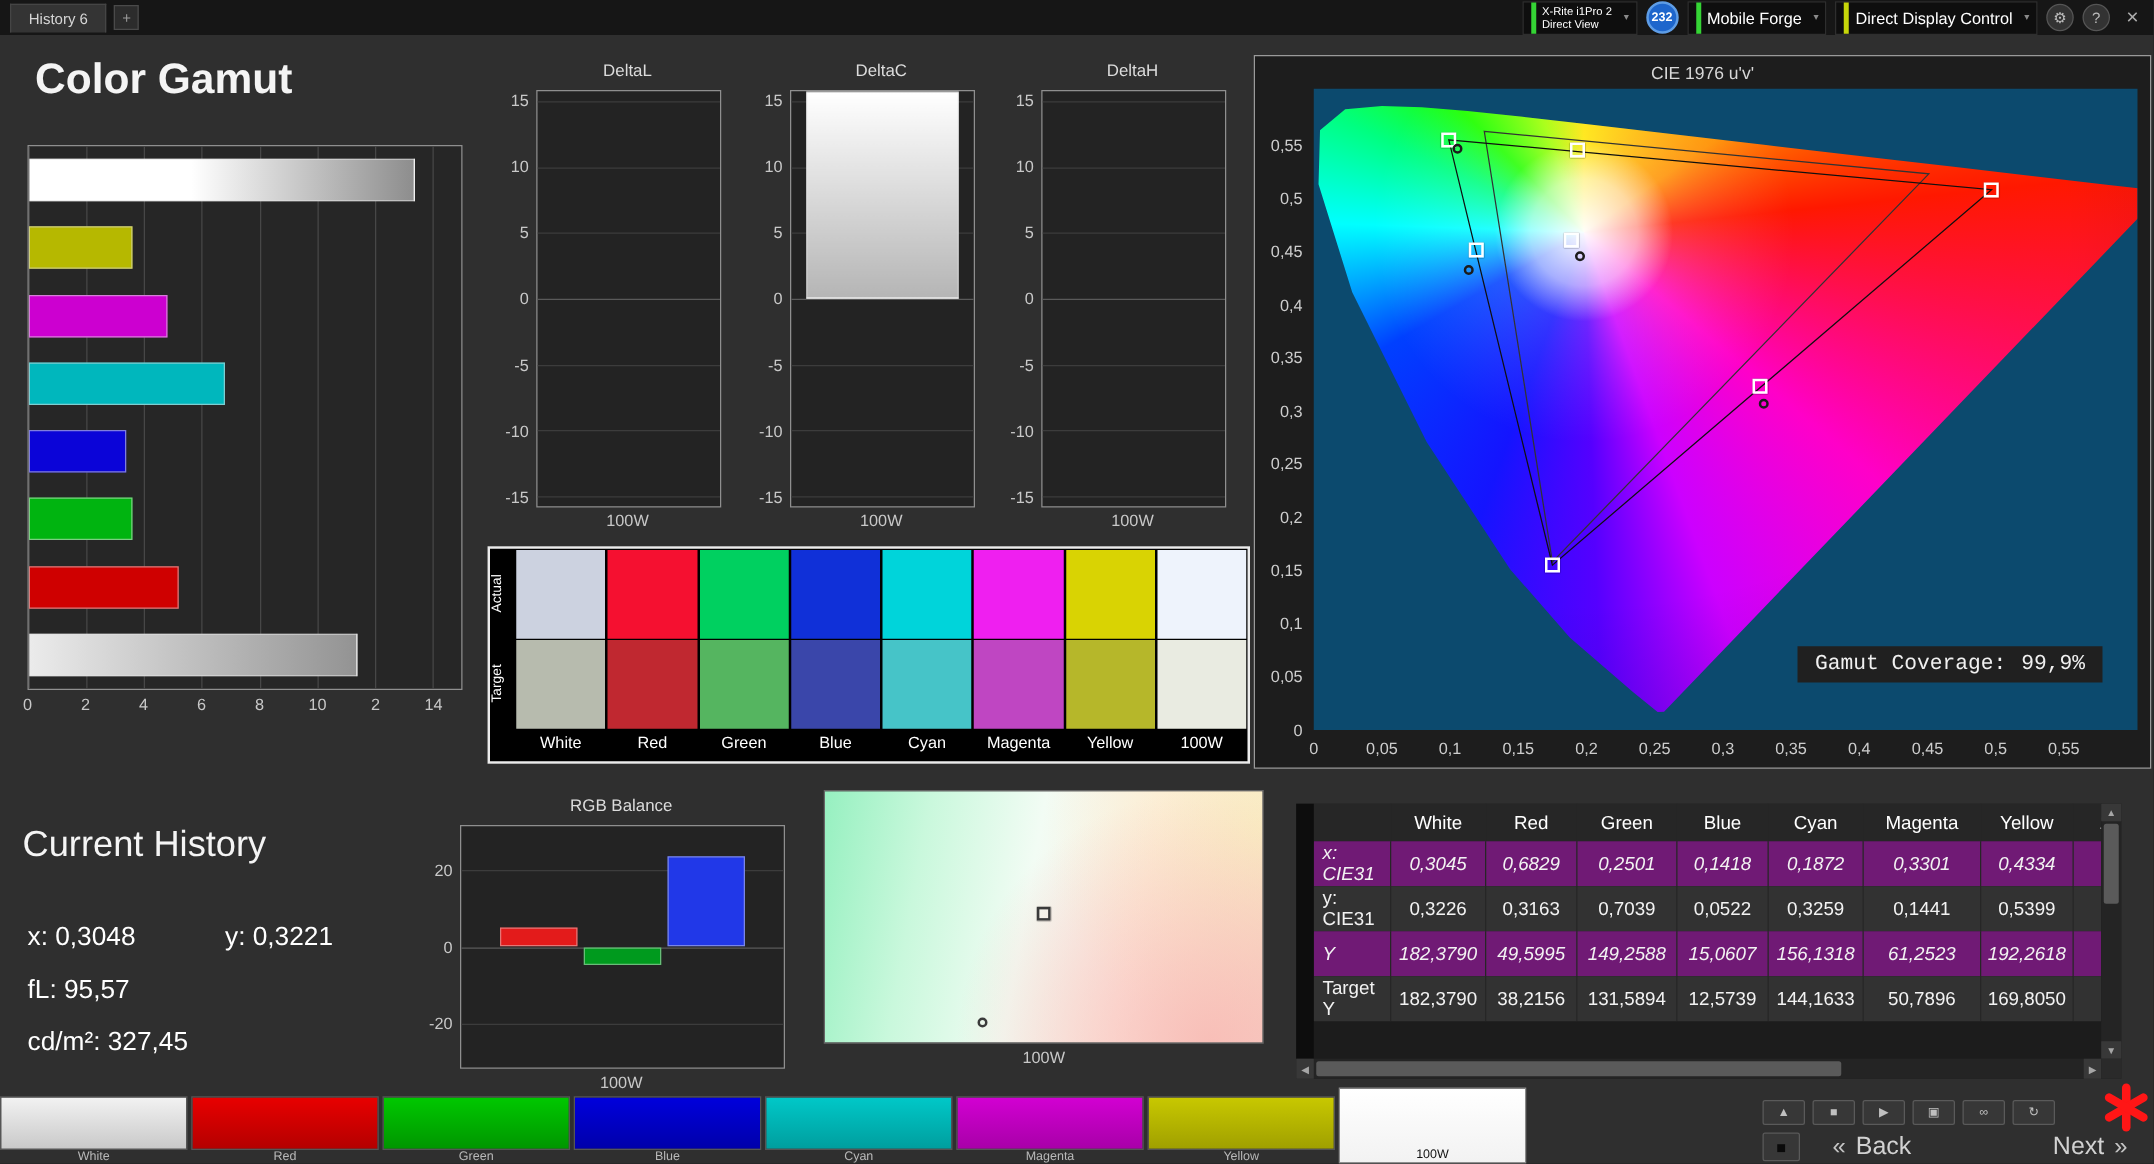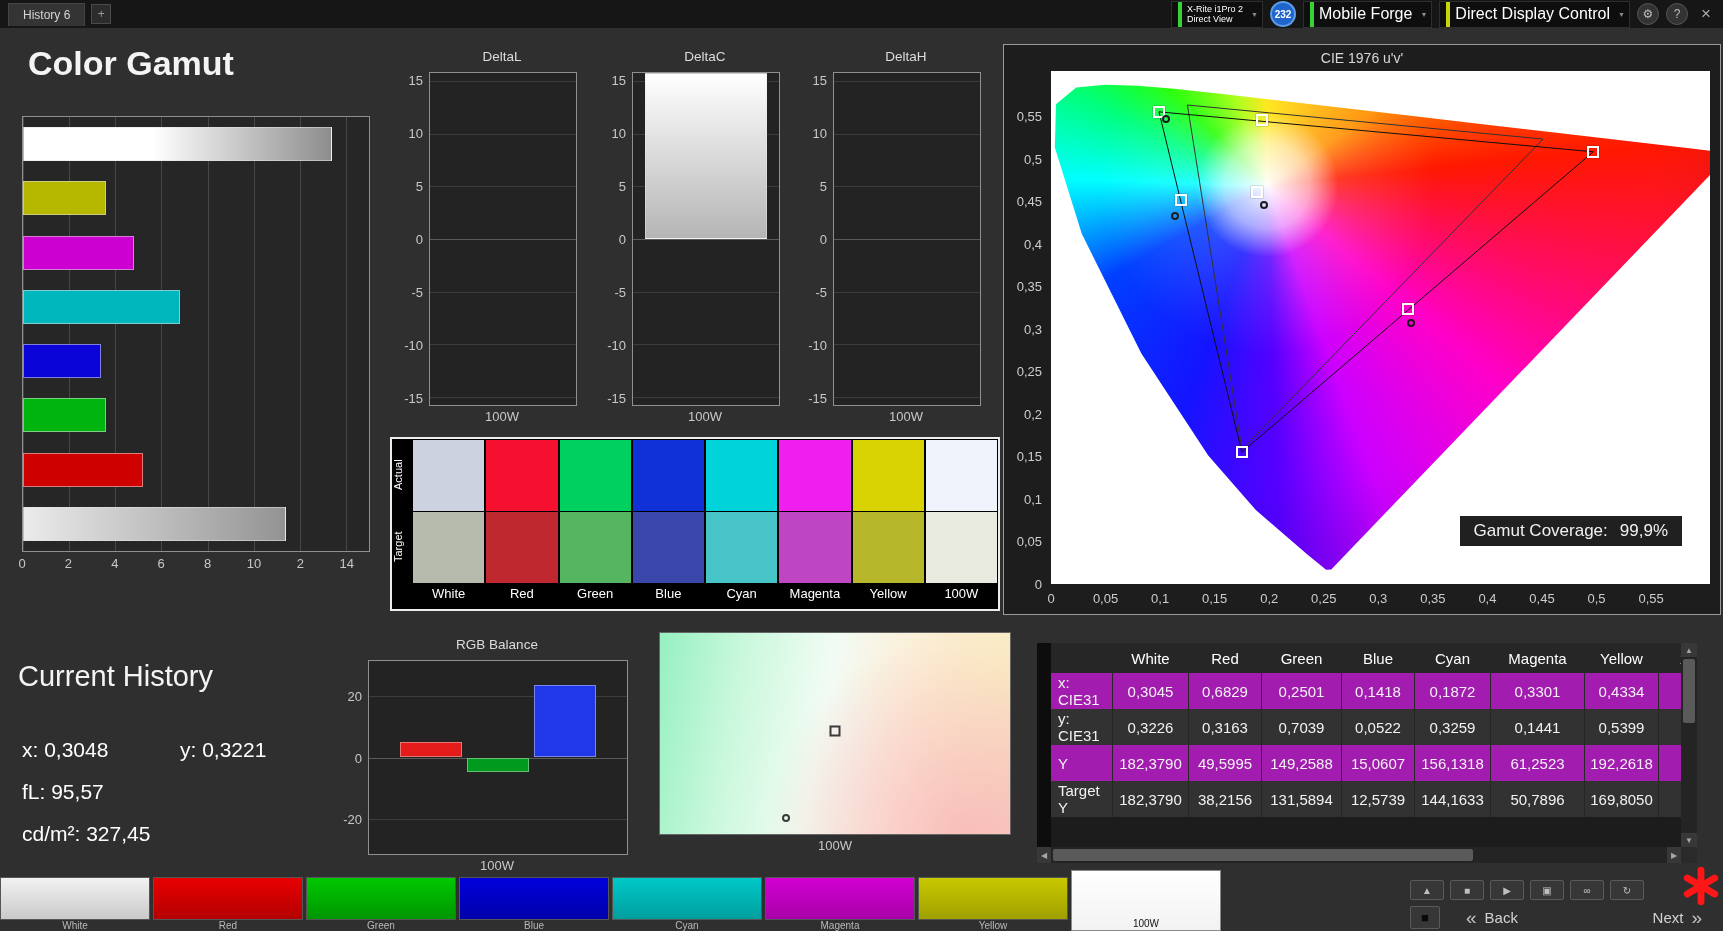--- a/index.html
+++ b/index.html
@@ -11,21 +11,21 @@
   .tab{background:#343434;color:#d6d6d6;font-size:12px;padding:4px 14px;margin-left:8px;border:1px solid #454545;border-bottom:none;}
   .addtab{width:18px;height:18px;margin-left:6px;background:#2c2c2c;border:1px solid #4a4a4a;color:#999;font-size:12px;
           display:flex;align-items:center;justify-content:center;}
   .topright{margin-left:auto;display:flex;align-items:center;gap:7px;padding-right:6px;}
   .drop{height:25px;background:#0e0e0e;border:1px solid #2e2e2e;display:flex;align-items:center;padding:0 4px 0 6px;cursor:default;}
   .drop .edge{width:4px;align-self:stretch;margin-right:5px;}
   .edge-green{background:#35d435;}
   .edge-yellow{background:#c6d60a;}
   .drop .lines{display:flex;flex-direction:column;line-height:10px;}
   .drop .l1,.drop .l2{font-size:9px;color:#fff;white-space:nowrap;}
-  .drop .single{font-size:16px;color:#fff;white-space:nowrap;}
+  .drop .single{font-size:13px;color:#fff;white-space:nowrap;}
   .drop .chev{font-size:7px;color:#8a8a8a;margin-left:8px;}
   .badge{width:22px;height:22px;border-radius:50%;background:#1e66cc;border:2px solid #5e9de6;color:#fff;font-size:10px;
          display:flex;align-items:center;justify-content:center;font-weight:bold;}
   .roundbtn{width:22px;height:22px;border-radius:50%;background:#333;border:1px solid #555;color:#bbb;font-size:12px;
             display:flex;align-items:center;justify-content:center;padding:0;}
   .closebtn{background:none;border:none;color:#ababab;font-size:17px;width:22px;height:22px;line-height:20px;padding:0;}
 
   
   .page-title{position:absolute;left:28px;top:44px;font-size:34px;font-weight:700;color:#f4f4f4;}
   .cr-title{position:absolute;left:18px;top:660px;font-size:29px;font-weight:400;color:#f4f4f4;}
@@ -62,21 +62,21 @@
   .cmp-side{width:20px;display:flex;flex-direction:column;}
   .cmp-rowlab{height:72px;writing-mode:vertical-rl;transform:rotate(180deg);text-align:center;font-size:11px;color:#fff;}
   .cmp-cols{flex:1;display:flex;gap:2px;padding:1px;}
   .cmp-col{flex:1;display:flex;flex-direction:column;}
   .cmp-swatch{height:71px;margin-bottom:1px;}
   .cmp-lab{height:22px;line-height:20px;text-align:center;font-size:13px;color:#fff;}
 
   
   .cie-panel{position:absolute;left:1003px;top:44px;width:718px;height:571px;background:#1d1d1d;border:1px solid #9a9a9a;box-sizing:border-box;}
   .cie-title{position:absolute;left:0;right:0;top:5px;text-align:center;font-size:14px;color:#d8d8d8;}
-  .cie-plot{position:absolute;left:47px;top:26px;right:10px;bottom:30px;background:#ffffff;overflow:hidden;}
+  .cie-plot{position:absolute;left:47px;top:26px;right:10px;bottom:30px;background:#0c4a6e;overflow:hidden;font-family:Liberation Mono, monospace;}
   .horseshoe{position:absolute;left:0;top:0;right:0;bottom:0;
     background:
       radial-gradient(circle 95px at 32.8% 22.4%, rgba(255,255,255,.97), rgba(255,255,255,.55) 45%, rgba(255,255,255,0) 75%),
       radial-gradient(circle 240px at 32.8% 22.4%, rgba(255,255,255,.25), rgba(255,255,255,0) 70%),
       radial-gradient(ellipse 130% 130% at 33% 22%, rgba(0,0,0,0) 45%, rgba(0,0,25,.28) 95%),
       conic-gradient(from 0deg at 32.8% 22.4%,
         #ffe400 0deg,#ff9000 55deg,#ff1800 84deg,#ff00c8 130deg,#cc00ff 160deg,#5500ff 178deg,
         #1414ff 200deg,#0040ff 240deg,#00ffff 272deg,#00ff80 295deg,#22ff00 315deg,#a0ff00 340deg,#ffe400 360deg);
     clip-path:polygon(41.75% 97.2%,38.86% 94.2%,31.08% 85.56%,23.86% 74.96%,13.71% 55.09%,4.67% 31.73%,
       0.58% 14.91%,0.76% 6.48%,3.82% 3.2%,8.28% 2.69%,13.11% 2.89%,18.66% 3.47%,25.35% 4.38%,33.54% 5.59%,
@@ -105,21 +105,21 @@
       radial-gradient(circle at 100% 15%, rgba(250,242,190,.8), rgba(250,242,190,0) 45%),
       linear-gradient(100deg,#96f0c0 0%,#c9f8dc 22%,#f2fcf4 46%,#fdece5 70%,#f6d8d0 100%);}
   .cie31-xlabel{text-align:center;font-size:13px;color:#c8c8c8;margin-top:3px;}
 
   
   .dtable{position:absolute;left:1037px;top:643px;width:660px;height:220px;background:#1c1c1c;}
   .dt-gutter{position:absolute;left:0;top:0;bottom:16px;width:14px;background:#0d0d0d;}
   .dt-body{position:absolute;left:14px;top:0;right:16px;bottom:16px;overflow:hidden;}
   .dt-row{display:flex;height:36px;}
   .dt-head{height:30px;background:#262626;}
-  .dt-odd{background:#a21caf;}
+  .dt-odd{background:#701a75;font-style:italic;}
   .dt-even{background:#323232;}
   .dt-cell{display:flex;align-items:center;justify-content:center;font-size:15px;color:#f2f2f2;
            border-right:1px solid #262626;box-sizing:border-box;flex:none;width:75px;}
   .dt-head .dt-cell{color:#fff;}
   .dt-label{width:62px;justify-content:flex-start;padding-left:7px;}
   .dt-c0{width:76px;}.dt-c1{width:73px;}.dt-c2{width:80px;}.dt-c3{width:73px;}
   .dt-c4{width:76px;}.dt-c5{width:94px;}.dt-c6{width:74px;}.dt-c7{width:80px;border-right:none;}
   .vscroll{position:absolute;right:0;top:0;bottom:16px;width:16px;background:#242424;}
   .hscroll{position:absolute;left:0;right:16px;bottom:0;height:16px;background:#242424;}
   .sarrow{position:absolute;background:#383838;color:#a6a6a6;font-size:8px;display:flex;align-items:center;justify-content:center;border:none;padding:0;}
@@ -140,21 +140,21 @@
   
   .controls{position:absolute;left:1402px;top:874px;width:318px;height:56px;}
   .transport{position:absolute;left:8px;top:6px;display:flex;gap:6px;}
   .tbtn{width:34px;height:20px;background:#373737;border:1px solid #5a5a5a;color:#c0c0c0;font-size:10px;
         display:flex;align-items:center;justify-content:center;border-radius:2px;padding:0;}
   .alert-star{position:absolute;right:0;top:-8px;}
   .navrow{position:absolute;left:8px;right:0;top:32px;display:flex;align-items:center;}
   .pwin{width:30px;height:23px;background:#373737;border:1px solid #5a5a5a;color:#0a0a0a;font-size:13px;
         display:flex;align-items:center;justify-content:center;border-radius:2px;padding:0;}
   .chevbtn{background:none;border:none;color:#c4c4c4;font-size:19px;padding:0 4px;}
-  .navlbl{background:none;border:none;color:#d2d2d2;font-size:15px;padding:0 4px;}
+  .navlbl{background:none;border:none;color:#d2d2d2;font-size:20px;padding:0 4px;}
   .nav-back{margin-left:22px;}
   .nav-next{margin-left:auto;}
 </style>
 </head>
 <body>
 
 <div class="app">
 
   <div class="topbar">
     <div class="tab">History 6</div>

